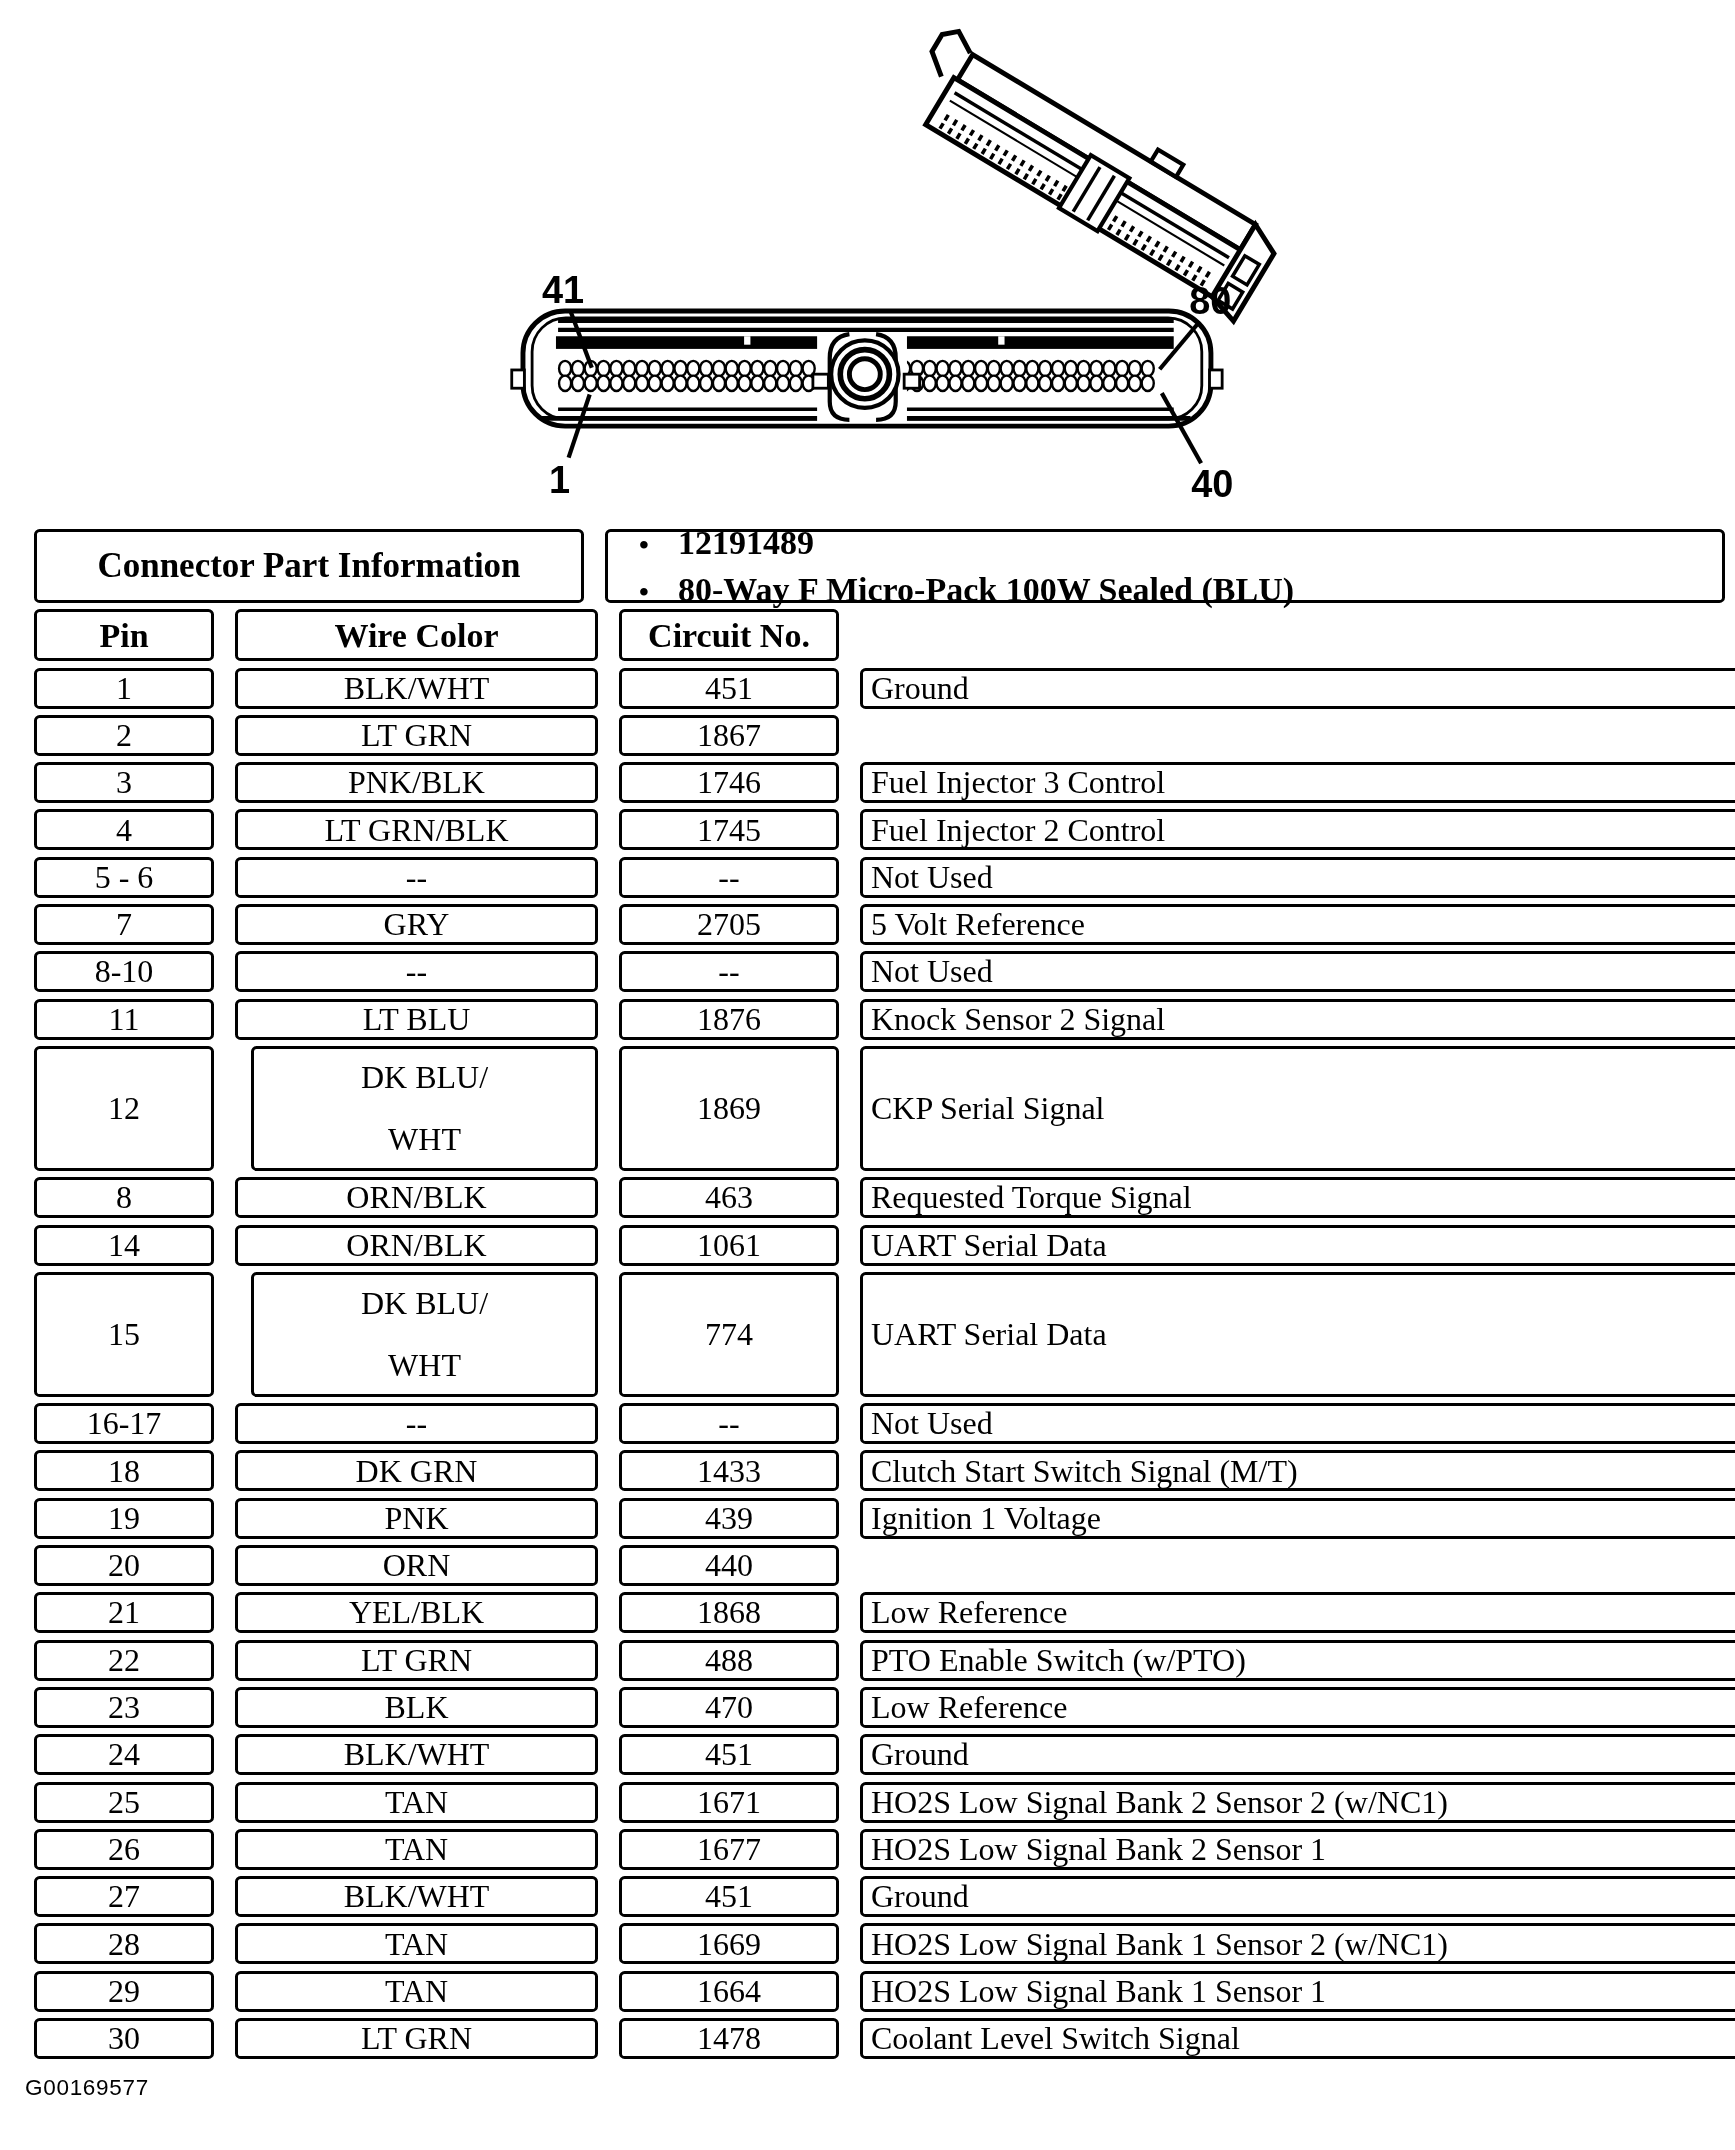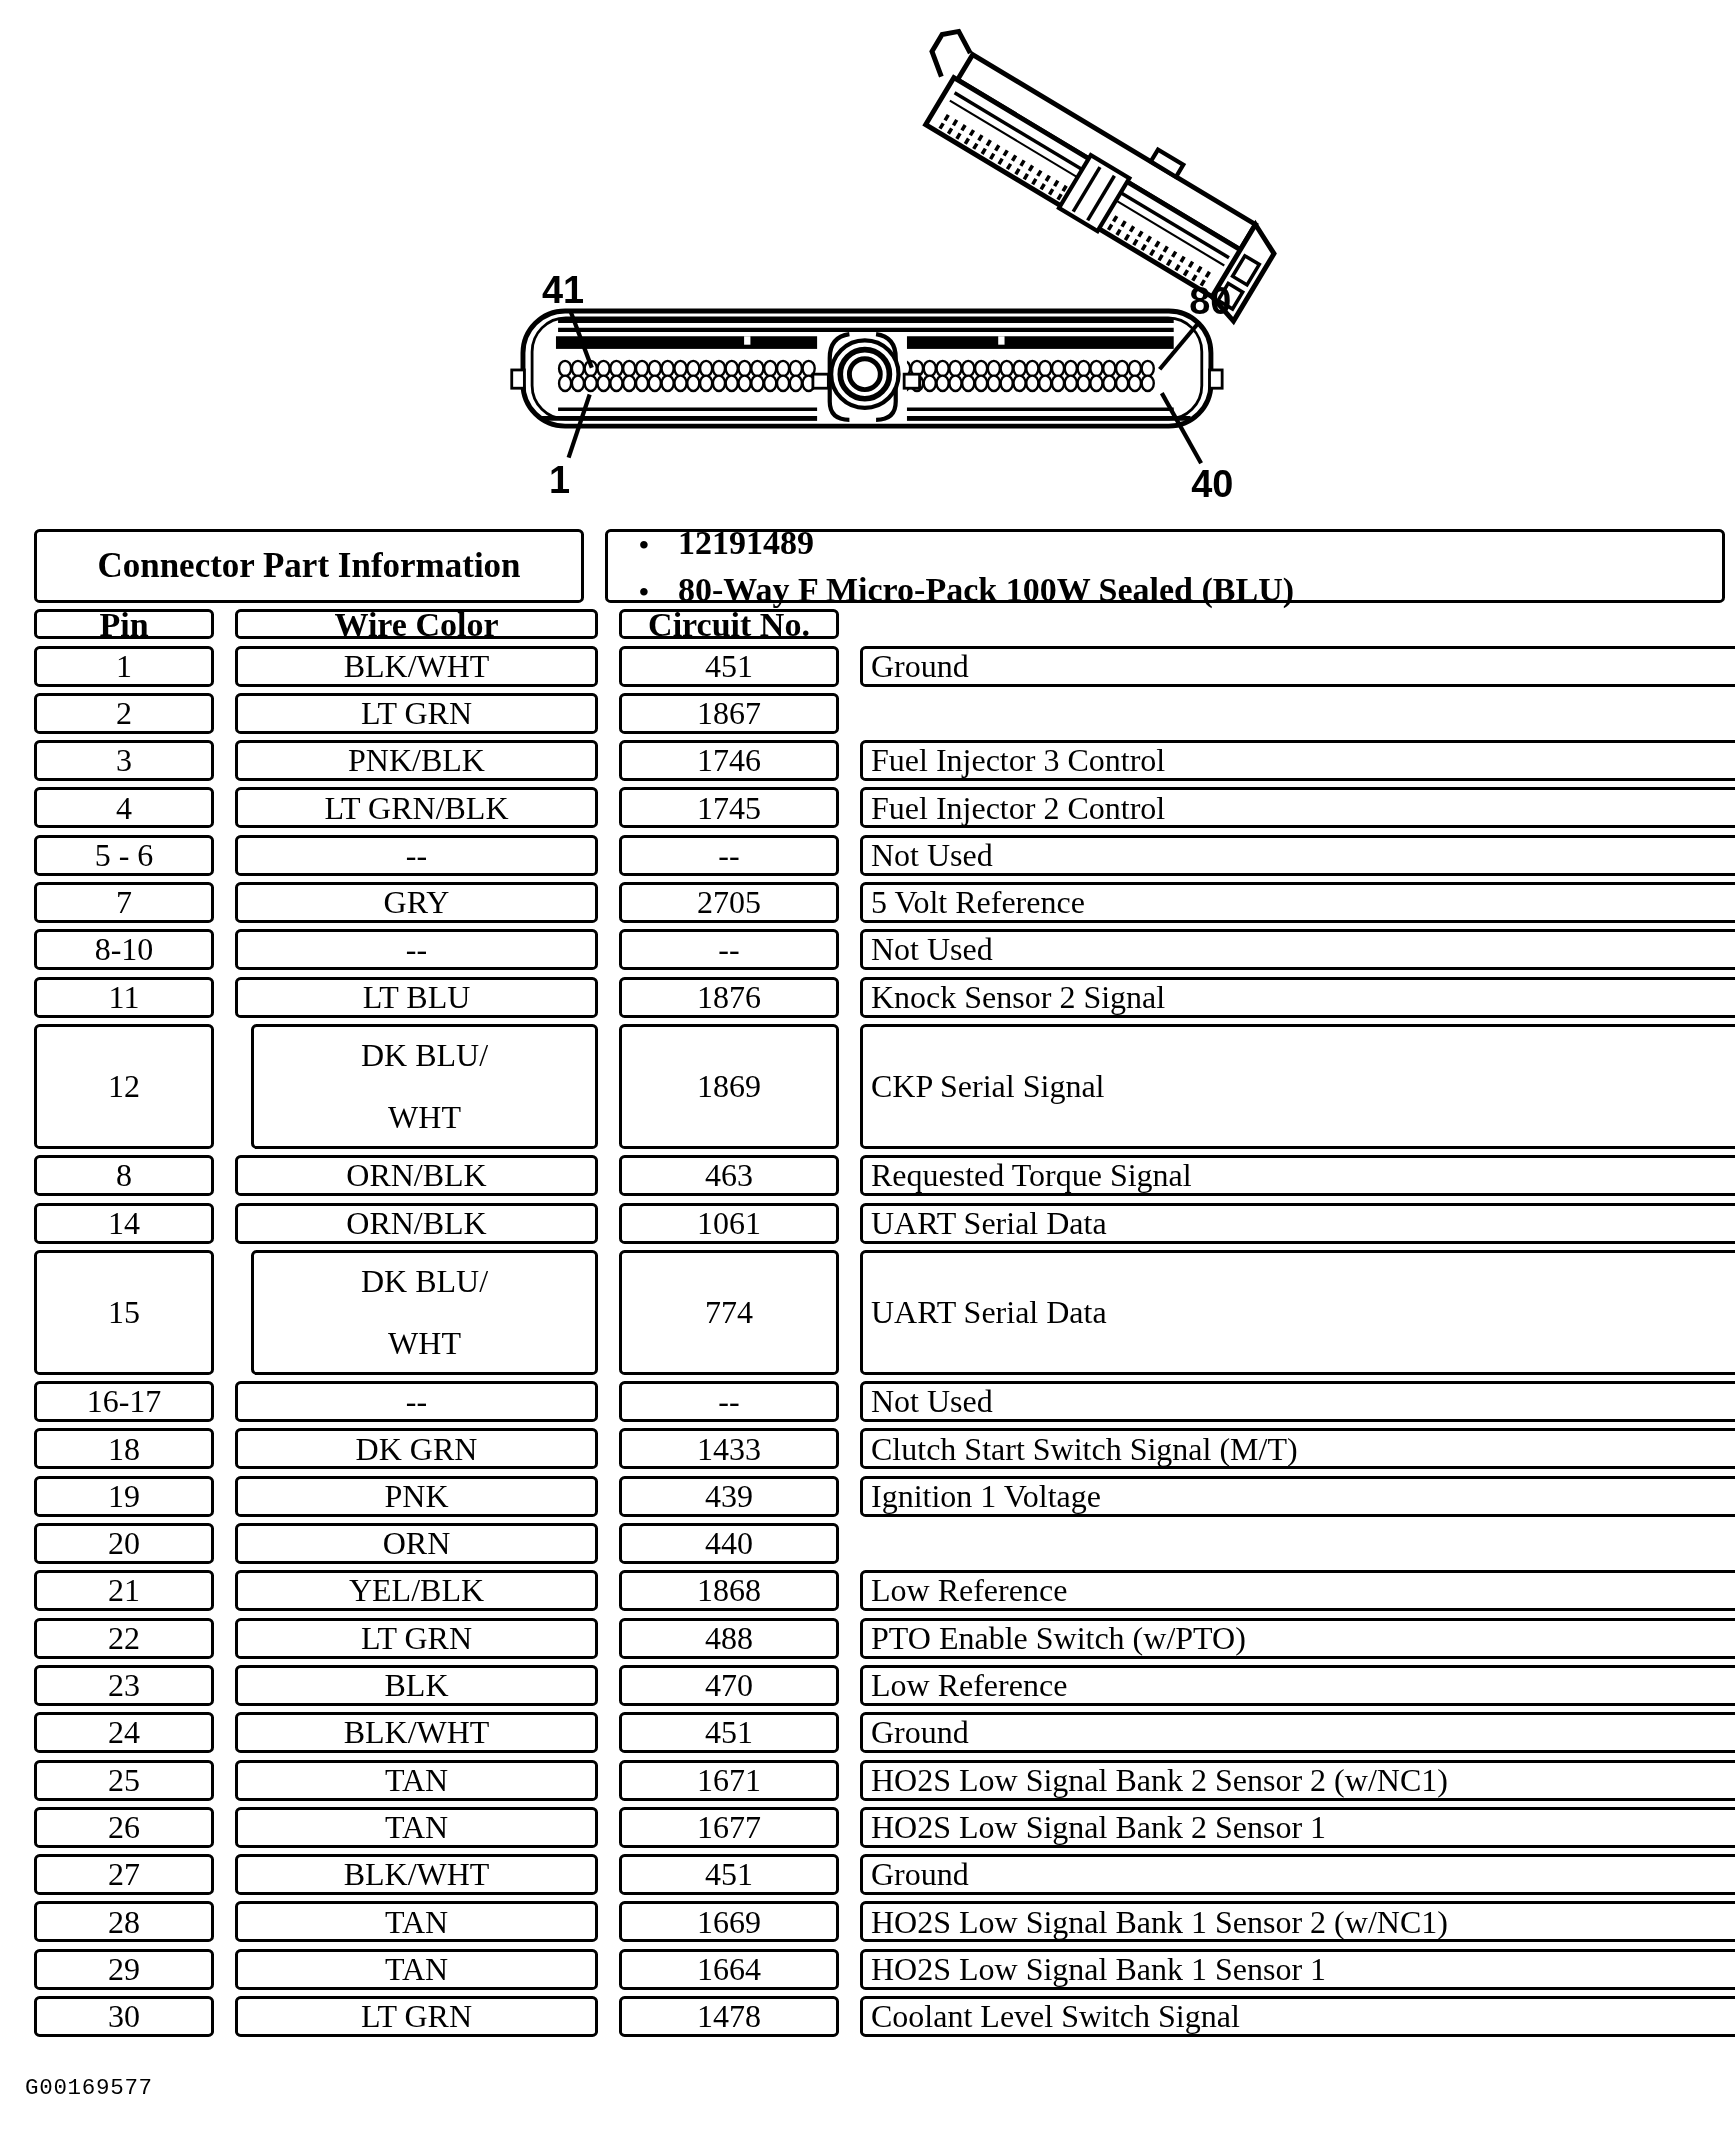--- a/index.html
+++ b/index.html
@@ -4,30 +4,30 @@
 <style>
   html,body{margin:0;padding:0;background:#ffffff;}
   body{width:1736px;height:2151px;position:relative;font-family:"Liberation Serif",serif;color:#000;overflow:hidden;}
   #illustration{position:absolute;left:0;top:0;}
   .num-label{font-family:"Liberation Sans",sans-serif;font-weight:bold;font-size:54px;fill:#000;}
   #pinout-table{position:absolute;left:34px;top:529px;width:1678px;}
   .trow{display:grid;grid-template-columns:180px 363px 220px 893px;column-gap:21px;margin-top:6.3px;}
   .trow.info{grid-template-columns:550px 1120px;margin-top:0;}
   .cell{border:3.5px solid #000;border-radius:5.6px;background:#fff;display:flex;align-items:center;justify-content:center;font-size:32px;line-height:1.15;box-sizing:border-box;}
   .trow.info .cell{height:74px;}
-  .trow.cols .cell{height:30px;font-weight:bold;font-size:34px;}
+  .trow.cols .cell{height:52px;font-weight:bold;font-size:34px;}
   .trow.data .cell{height:41px;}
   .trow.data.tall .cell{height:125px;}
   .cell.func{justify-content:flex-start;padding-left:8px;}
   .cell.title{font-weight:bold;font-size:35px;}
   .cell.detail{flex-direction:column;align-items:flex-start;justify-content:center;padding-left:31px;font-weight:bold;font-size:34px;row-gap:8.4px;}
   .bullet-line{display:flex;align-items:baseline;}
   .bullet-marker{min-width:39px;font-size:28px;}
   .cell.wire.split{flex-direction:column;justify-content:space-between;padding:9.8px 0;margin-left:16px;}
-  #figure-id{position:absolute;left:25px;top:2075px;font-family:Liberation Mono, monospace;font-size:22.5px;letter-spacing:0.7px;color:#000;}
+  #figure-id{position:absolute;left:25px;top:2075px;font-family:Liberation Sans, sans-serif;font-size:22.5px;letter-spacing:0.7px;color:#000;}
 </style>
 </head>
 <body>
 
 <svg id="illustration" width="1736" height="523" viewBox="0 0 2473 745">
 
   <g transform="translate(1365,112) rotate(31)" fill="#ffffff" stroke="#000000">
     <path d="M -4,-40 l -30,-18 l -18,16 l 0,28 l 30,24" stroke-width="7" fill="#fff"></path>
     <rect x="0" y="-40" width="470" height="42" stroke-width="7"></rect>
     <rect x="-6" y="2" width="482" height="78" stroke-width="7"></rect>

